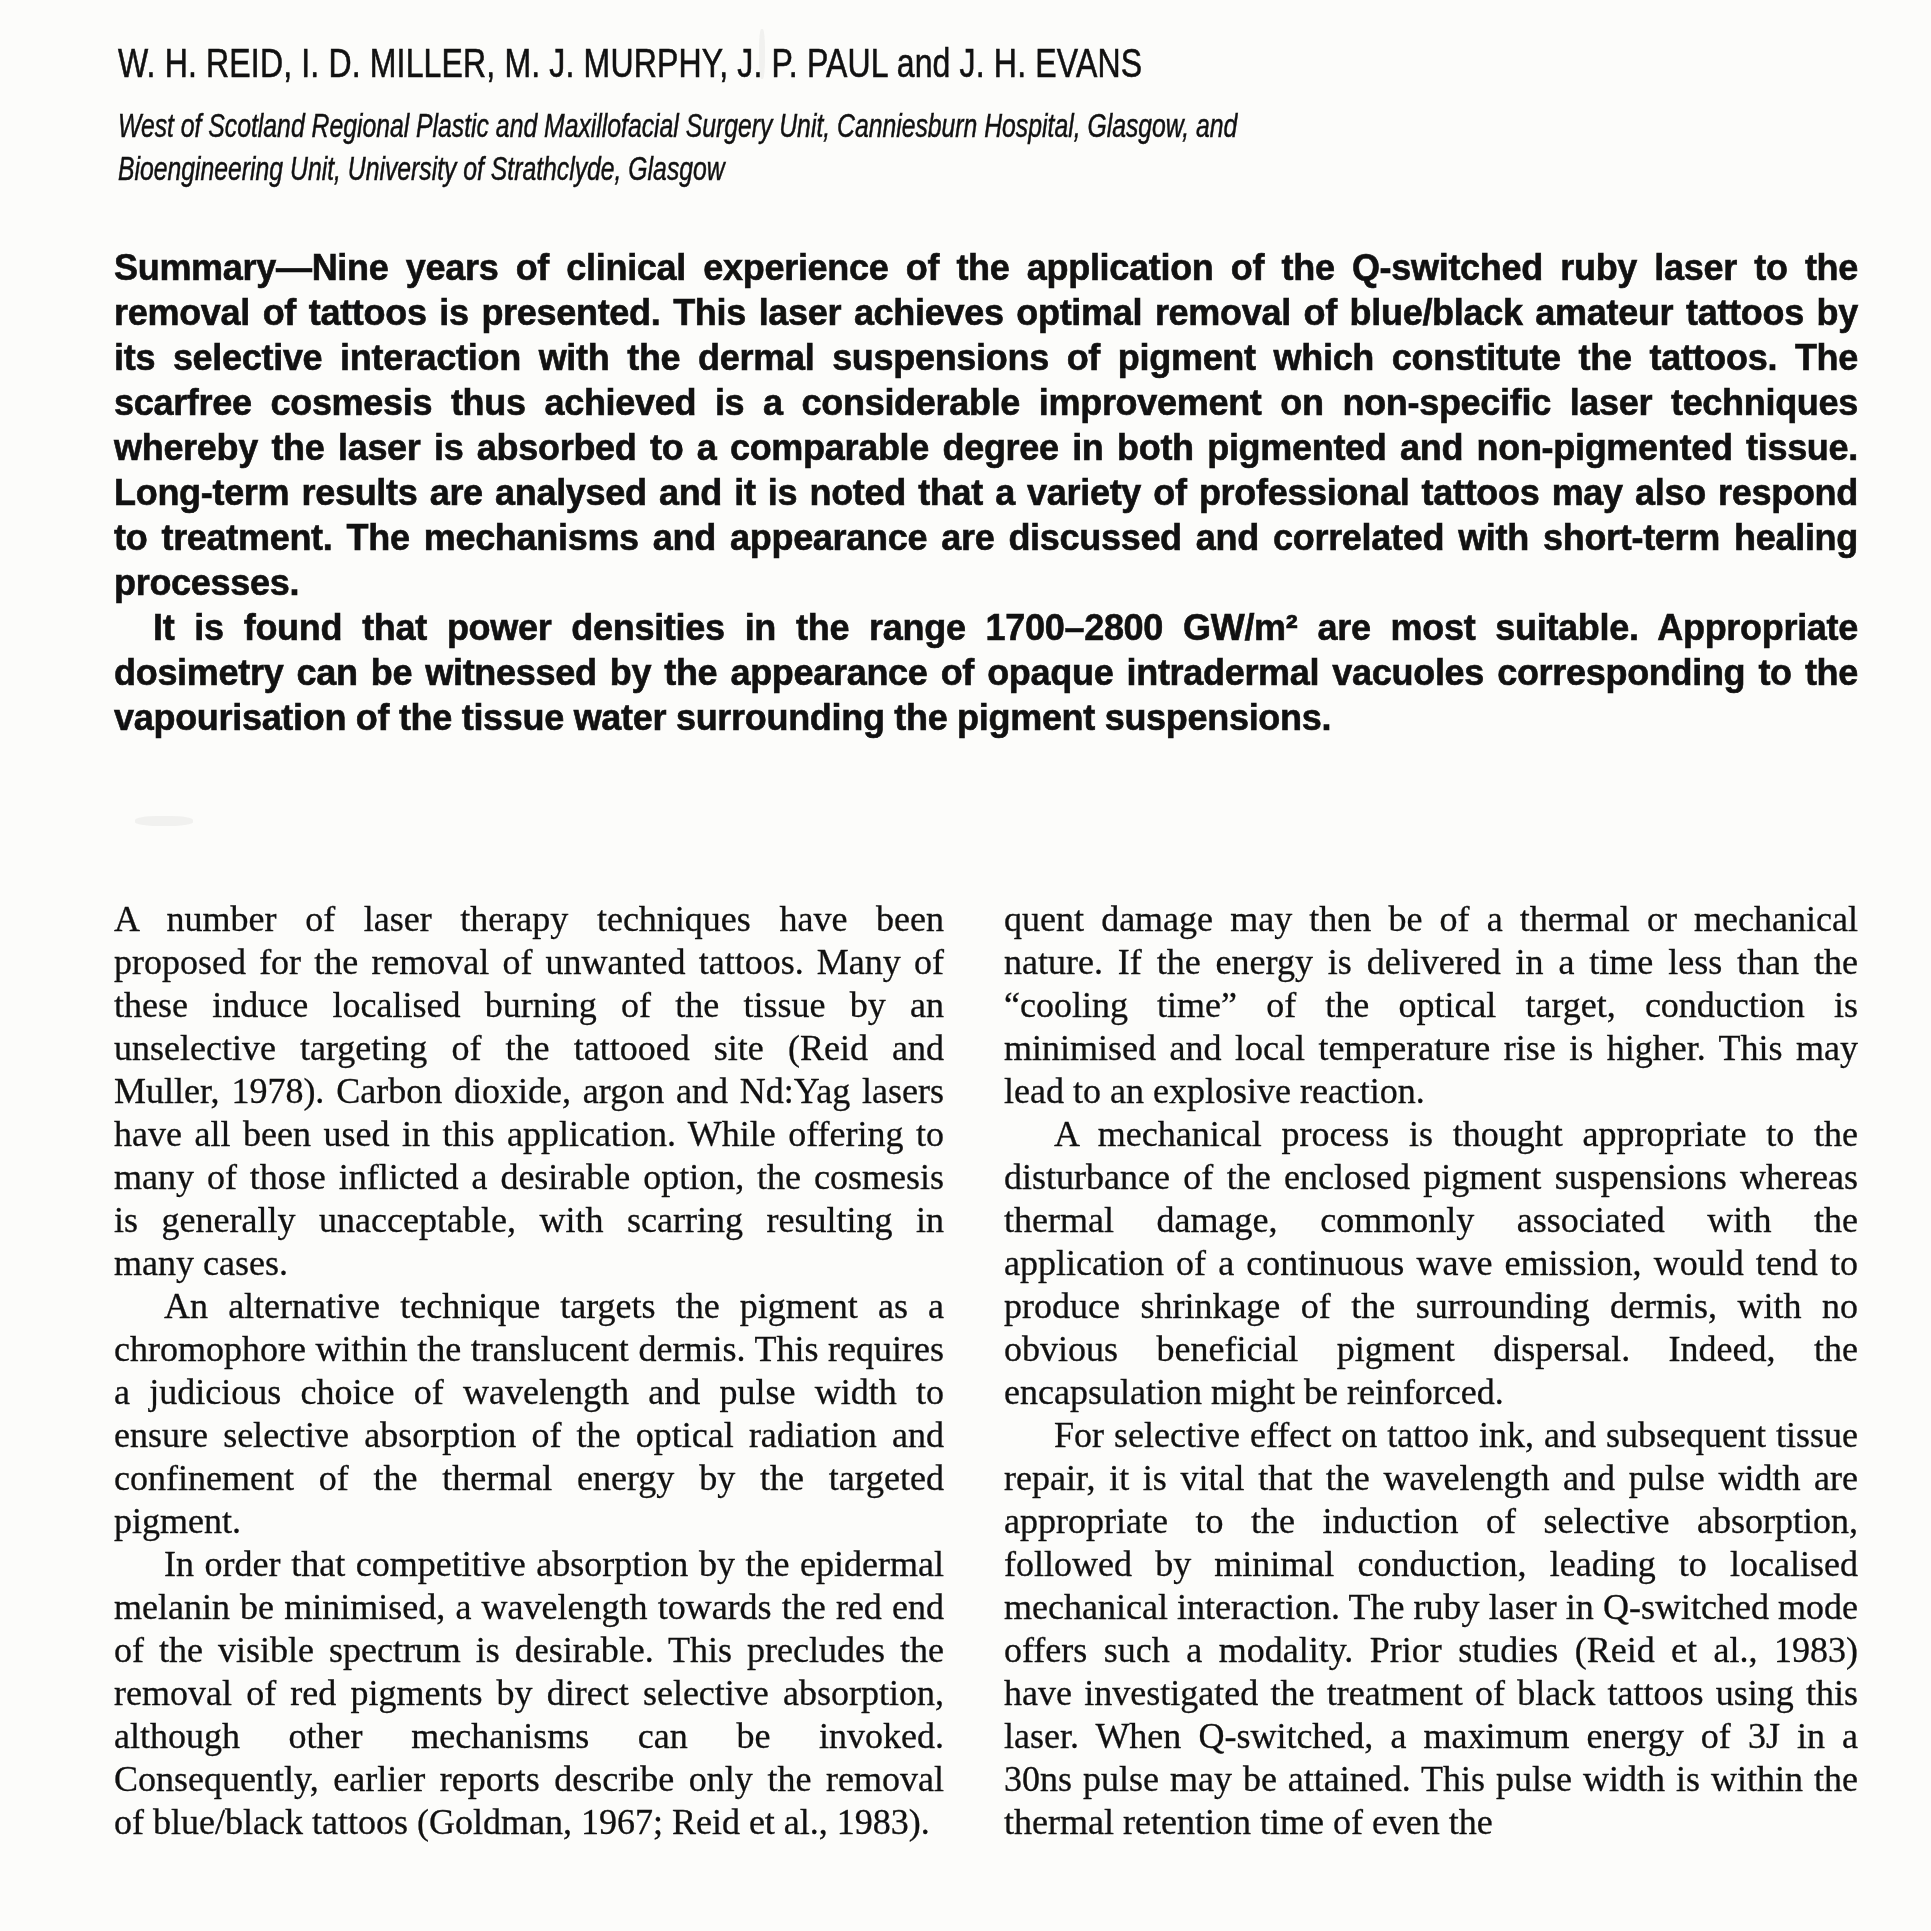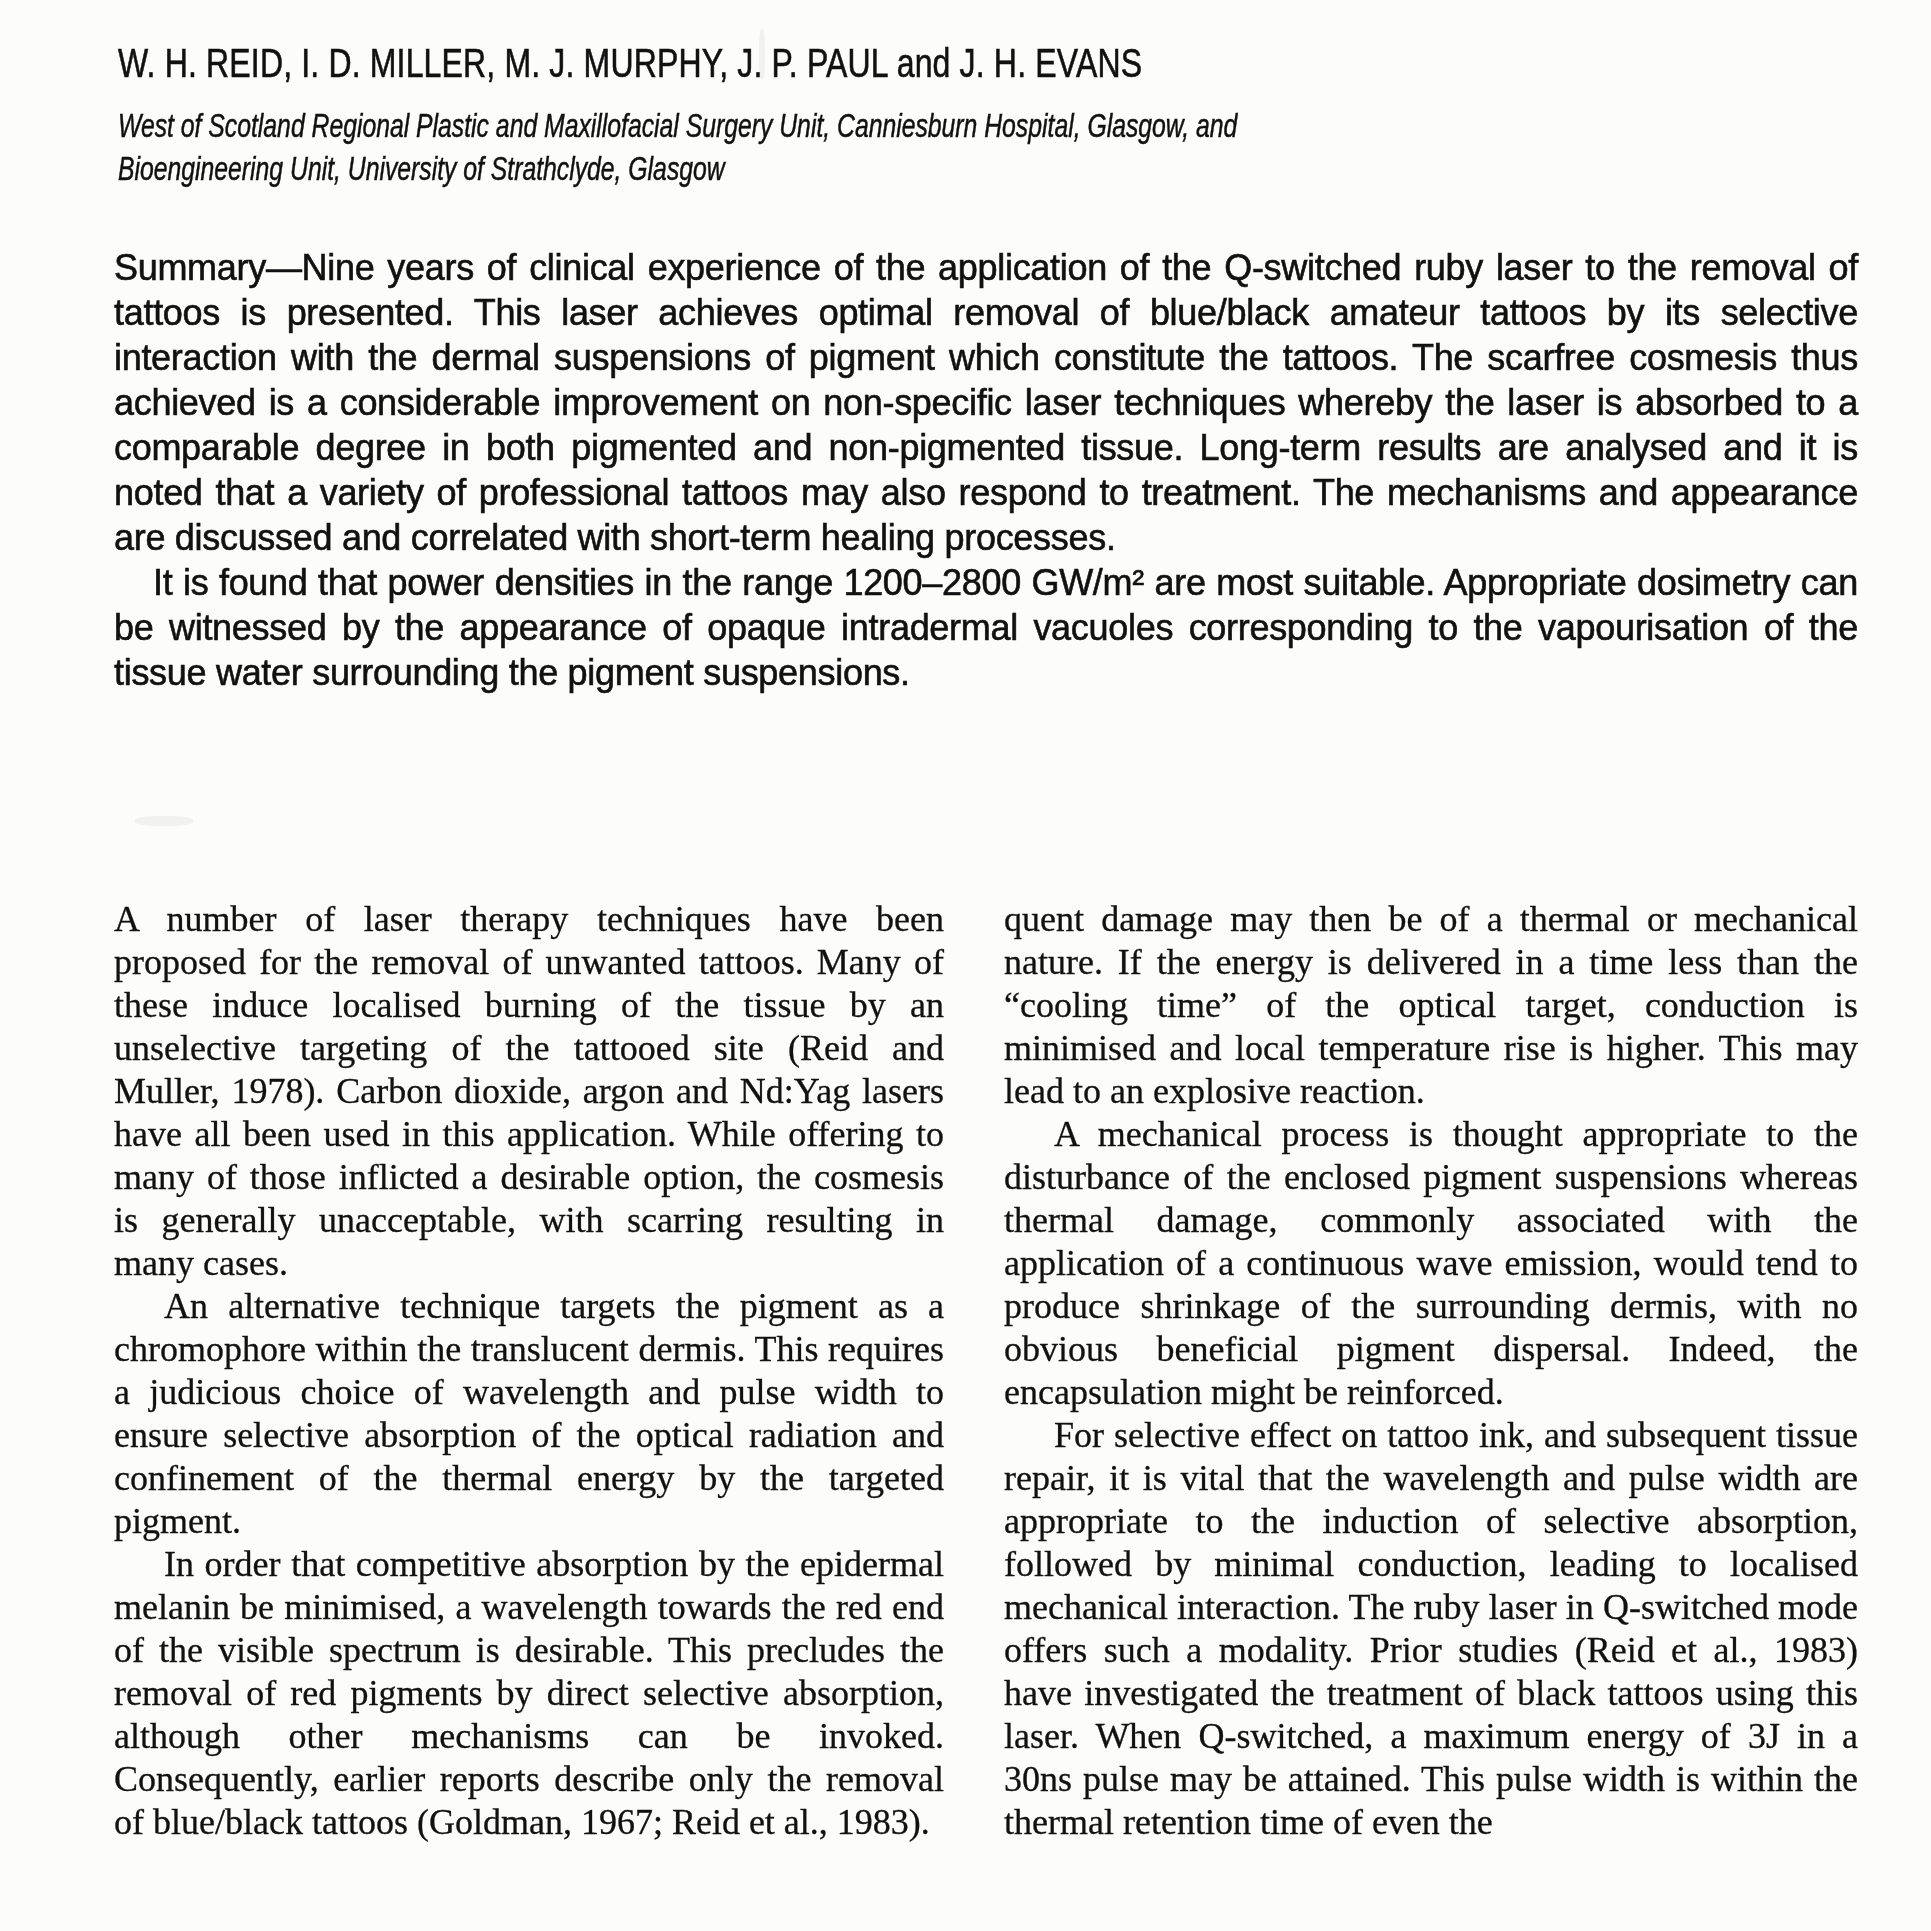--- a/index.html
+++ b/index.html
@@ -49,20 +49,21 @@
   .summary {
     position: absolute;
     left: 114px;
     top: 245px;
     width: 1744px;
     font-family: "Liberation Sans", sans-serif;
     font-size: 36px;
     line-height: 45px;
     letter-spacing: -0.3px;
     text-align: justify;
+    font-weight: bold;
     -webkit-text-stroke: 0.6px var(--ink, #111);
   }
   .summary p { margin: 0; }
   .summary p.indent { text-indent: 39px; }
 
   
   .columns {
     position: absolute;
     left: 114px;
     top: 898px;
@@ -100,21 +101,21 @@
 
   <div class="authors">W. H. REID, I. D. MILLER, M. J. MURPHY, J. P. PAUL and J. H. EVANS</div>
 
   <div class="affiliation">
     <div>West of Scotland Regional Plastic and Maxillofacial Surgery Unit, Canniesburn Hospital, Glasgow, and</div>
     <div>Bioengineering Unit, University of Strathclyde, Glasgow</div>
   </div>
 
   <div class="summary">
       <p><span>Summary—Nine years of clinical experience of the application of the Q-switched ruby laser to the removal of tattoos is presented. This laser achieves optimal removal of blue/black amateur tattoos by its selective interaction with the dermal suspensions of pigment which constitute the tattoos. The scarfree cosmesis thus achieved is a considerable improvement on non-specific laser techniques whereby the laser is absorbed to a comparable degree in both pigmented and non-pigmented tissue. Long-term results are analysed and it is noted that a variety of professional tattoos may also respond to treatment. The mechanisms and appearance are discussed and correlated with short-term healing processes.</span></p>
-      <p class="indent"><span>It is found that power densities in the range 1200–2800 GW/m² are most suitable. Appropriate dosimetry can be witnessed by the appearance of opaque intradermal vacuoles corresponding to the vapourisation of the tissue water surrounding the pigment suspensions.</span></p>
+      <p class="indent"><span>It is found that power densities in the range 1700–2800 GW/m² are most suitable. Appropriate dosimetry can be witnessed by the appearance of opaque intradermal vacuoles corresponding to the vapourisation of the tissue water surrounding the pigment suspensions.</span></p>
     </div>
 
   <div class="columns">
     <div class="col col-left">
         <p><span>A number of laser therapy techniques have been proposed for the removal of unwanted tattoos. Many of these induce localised burning of the tissue by an unselective targeting of the tattooed site (Reid and Muller, 1978). Carbon dioxide, argon and Nd:Yag lasers have all been used in this application. While offering to many of those inflicted a desirable option, the cosmesis is generally unacceptable, with scarring resulting in many cases.</span></p>
         <p class="indent"><span>An alternative technique targets the pigment as a chromophore within the translucent dermis. This requires a judicious choice of wavelength and pulse width to ensure selective absorption of the optical radiation and confinement of the thermal energy by the targeted pigment.</span></p>
         <p class="indent"><span>In order that competitive absorption by the epidermal melanin be minimised, a wavelength towards the red end of the visible spectrum is desirable. This precludes the removal of red pigments by direct selective absorption, although other mechanisms can be invoked. Consequently, earlier reports describe only the removal of blue/black tattoos (Goldman, 1967; Reid </span><span class="it">et al</span><span>., 1983).</span></p>
       </div>
     <div class="col col-right">
         <p><span>quent damage may then be of a thermal or mechanical nature. If the energy is delivered in a time less than the “cooling time” of the optical target, conduction is minimised and local temperature rise is higher. This may lead to an explosive reaction.</span></p>

